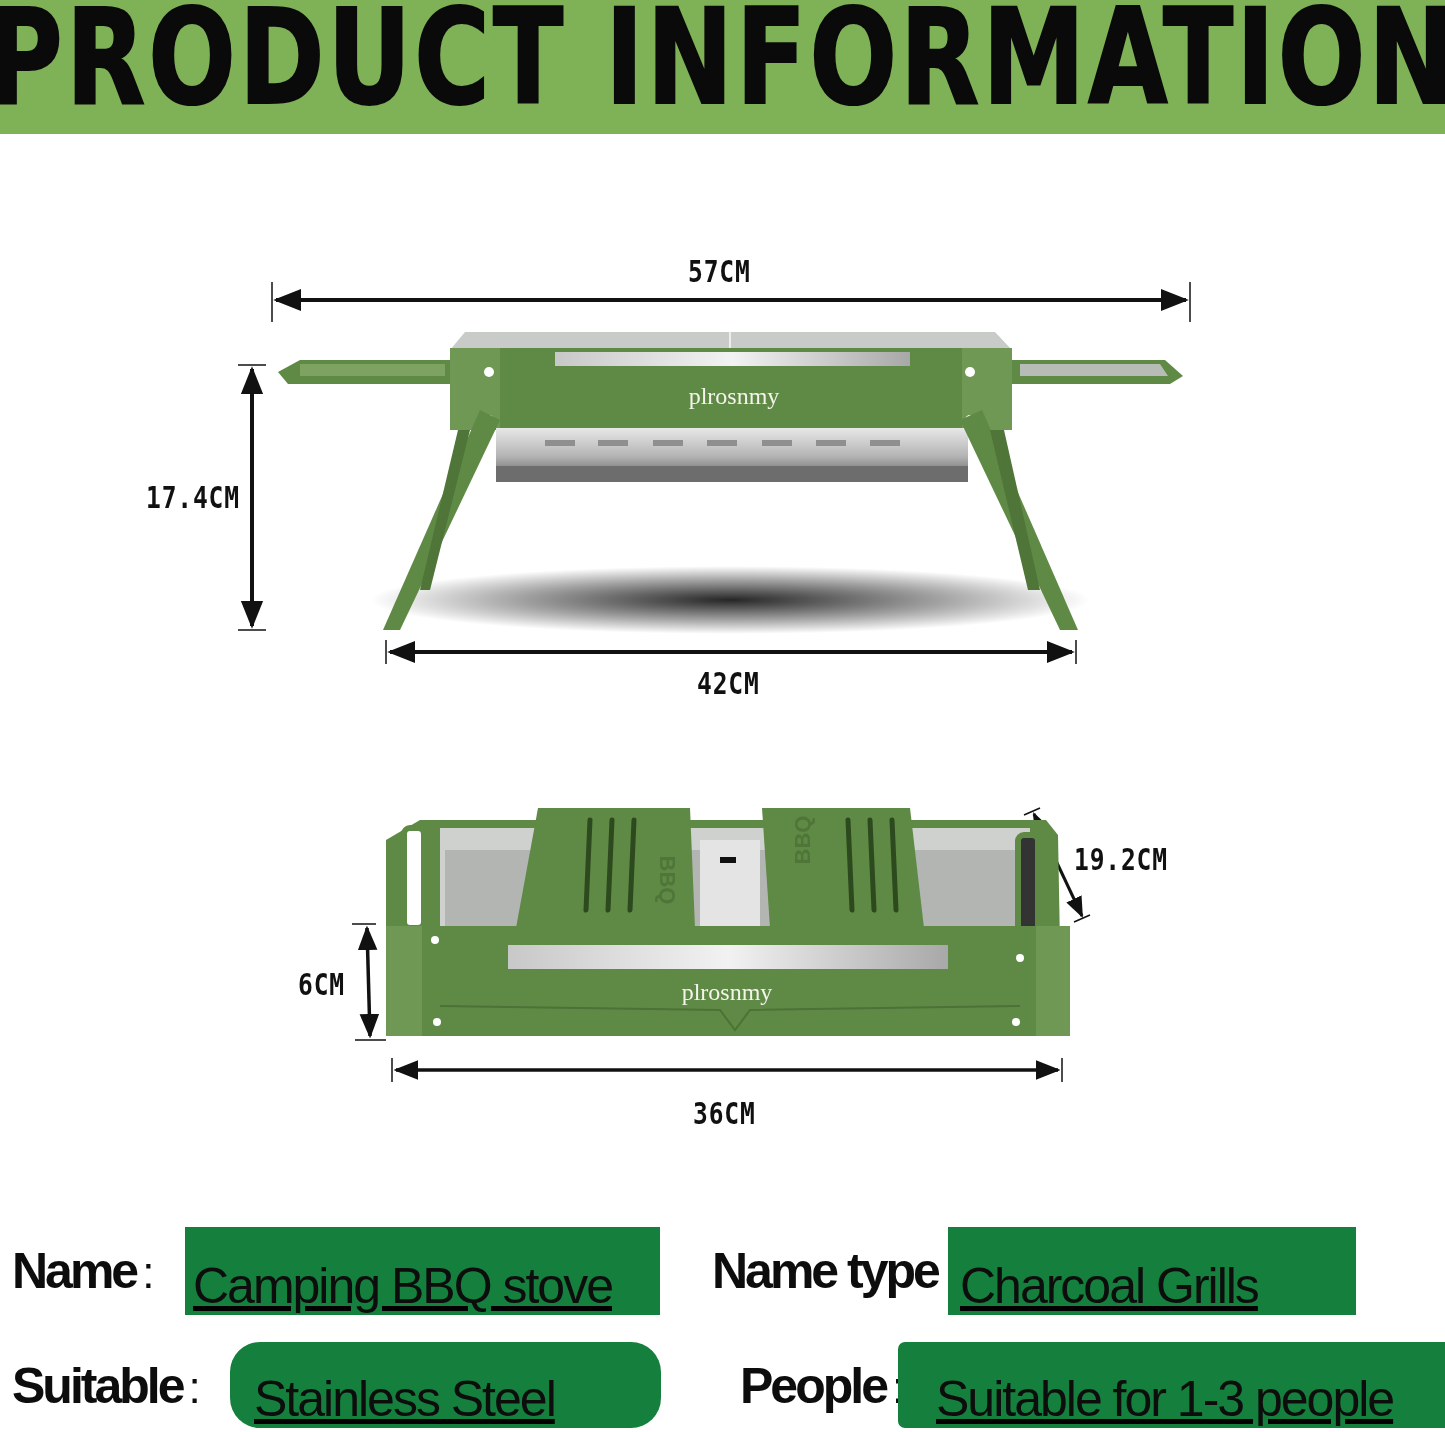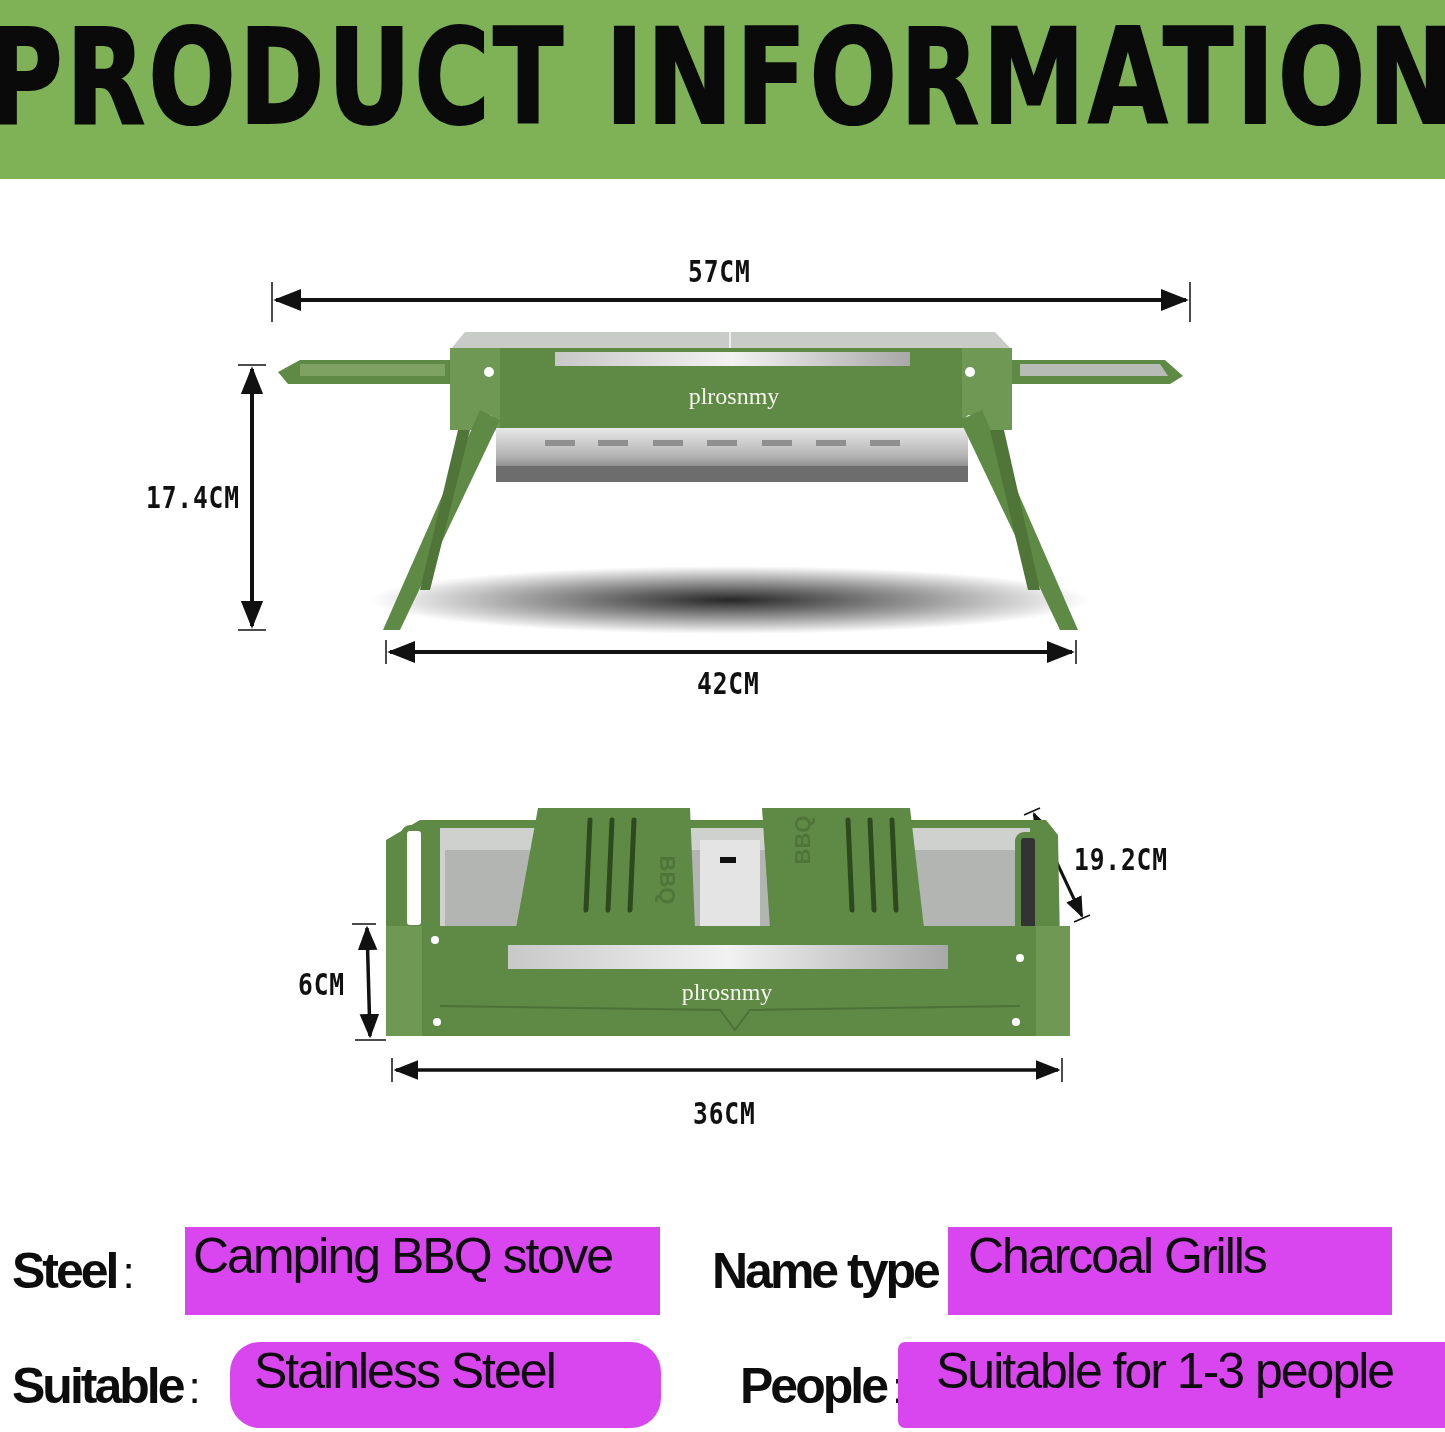--- a/index.html
+++ b/index.html
@@ -1,32 +1,32 @@
 <!DOCTYPE html>
 <html><head>
 <meta charset="utf-8">
 <style>
   html, body { margin: 0; padding: 0; background: #ffffff; }
   body { width: 1445px; height: 1432px; position: relative; overflow: hidden;
          font-family: "Liberation Sans", "DejaVu Sans", sans-serif; }
-  .banner { position: absolute; left: 0; top: 0; width: 1445px; height: 179px;
-            background: #7fb157; display: flex; align-items: flex-start; justify-content: center; }
+  .banner { position: absolute; left: 0; top: 0; width: 1445px; height: 134px;
+            background: #7fb157; display: flex; align-items: flex-end; justify-content: center; }
   .banner-title { font-family: "DejaVu Sans", "Liberation Sans", sans-serif; font-weight: 900;
                   font-size: 132px; color: #0a0a0a; letter-spacing: 4px;
                   transform: scaleX(0.78); transform-origin: center; white-space: nowrap;
                   -webkit-text-stroke: 2px #0a0a0a; }
   .dim-label { position: absolute; font-family: "DejaVu Sans Mono", "Liberation Mono", monospace;
                font-weight: bold; color: #111; font-size: 30px; letter-spacing: 1px;
                transform: scaleX(0.82); transform-origin: left center; white-space: nowrap; }
   svg.illus { position: absolute; left: 0; top: 0; }
   .row-label { position: absolute; font-family: "Liberation Sans", "DejaVu Sans", sans-serif;
                font-weight: bold; font-size: 50px; color: #0d0d0d; letter-spacing: -3px; white-space: nowrap; }
   .row-colon { font-weight: normal; letter-spacing: 0; font-size: 44px; margin-left: 6px; }
-  .value-box { position: absolute; background: #d946ef; display: flex; align-items: flex-start;
-               box-sizing: border-box; }
+  .value-box { position: absolute; background: #15803d; display: flex; align-items: flex-end;
+               box-sizing: border-box; text-decoration: underline; }
   .value-text { font-family: "Liberation Sans", "DejaVu Sans", sans-serif; font-size: 50px;
                 color: #0d0d0d; letter-spacing: -2px; white-space: nowrap; }
   .brand { font-family: "Liberation Serif", "DejaVu Serif", serif; fill: #f4f4ec; }
 </style>
 </head>
 <body>
 
 <div class="banner">
   <div class="banner-title">PRODUCT INFORMATION</div>
 </div>
@@ -153,37 +153,37 @@
 </svg>
 
 <div class="dim-label" style="left:688px; top:254px;">57CM</div>
 <div class="dim-label" style="left:146px; top:480px;">17.4CM</div>
 <div class="dim-label" style="left:697px; top:666px;">42CM</div>
 <div class="dim-label" style="left:1074px; top:842px;">19.2CM</div>
 <div class="dim-label" style="left:298px; top:967px;">6CM</div>
 <div class="dim-label" style="left:693px; top:1096px;">36CM</div>
 
 <div class="row-label" style="left:12px; top:1242px;">
-  <span>Steel</span><span class="row-colon">:</span>
+  <span>Name</span><span class="row-colon">:</span>
 </div>
 <div class="value-box" style="left:185px; top:1227px; width:475px; height:88px; padding-left:8px;">
   <span class="value-text">Camping BBQ stove</span>
 </div>
 
 <div class="row-label" style="left:12px; top:1357px;">
   <span>Suitable</span><span class="row-colon">:</span>
 </div>
 <div class="value-box" style="left:230px; top:1342px; width:431px; height:86px; padding-left:24px;border-radius:30px;">
   <span class="value-text">Stainless Steel</span>
 </div>
 
 <div class="row-label" style="left:712px; top:1242px;">
   <span>Name type</span><span class="row-colon">:</span>
 </div>
-<div class="value-box" style="left:948px; top:1227px; width:444px; height:88px; padding-left:20px;">
+<div class="value-box" style="left:948px; top:1227px; width:408px; height:88px; padding-left:12px;">
   <span class="value-text">Charcoal Grills</span>
 </div>
 
 <div class="row-label" style="left:712px; top:1357px;margin-left:28px;">
   <span>People</span><span class="row-colon">:</span>
 </div>
 <div class="value-box" style="left:898px; top:1342px; width:644px; height:86px; padding-left:38px;border-radius:7px;">
   <span class="value-text">Suitable for 1-3 people</span>
 </div>
 

